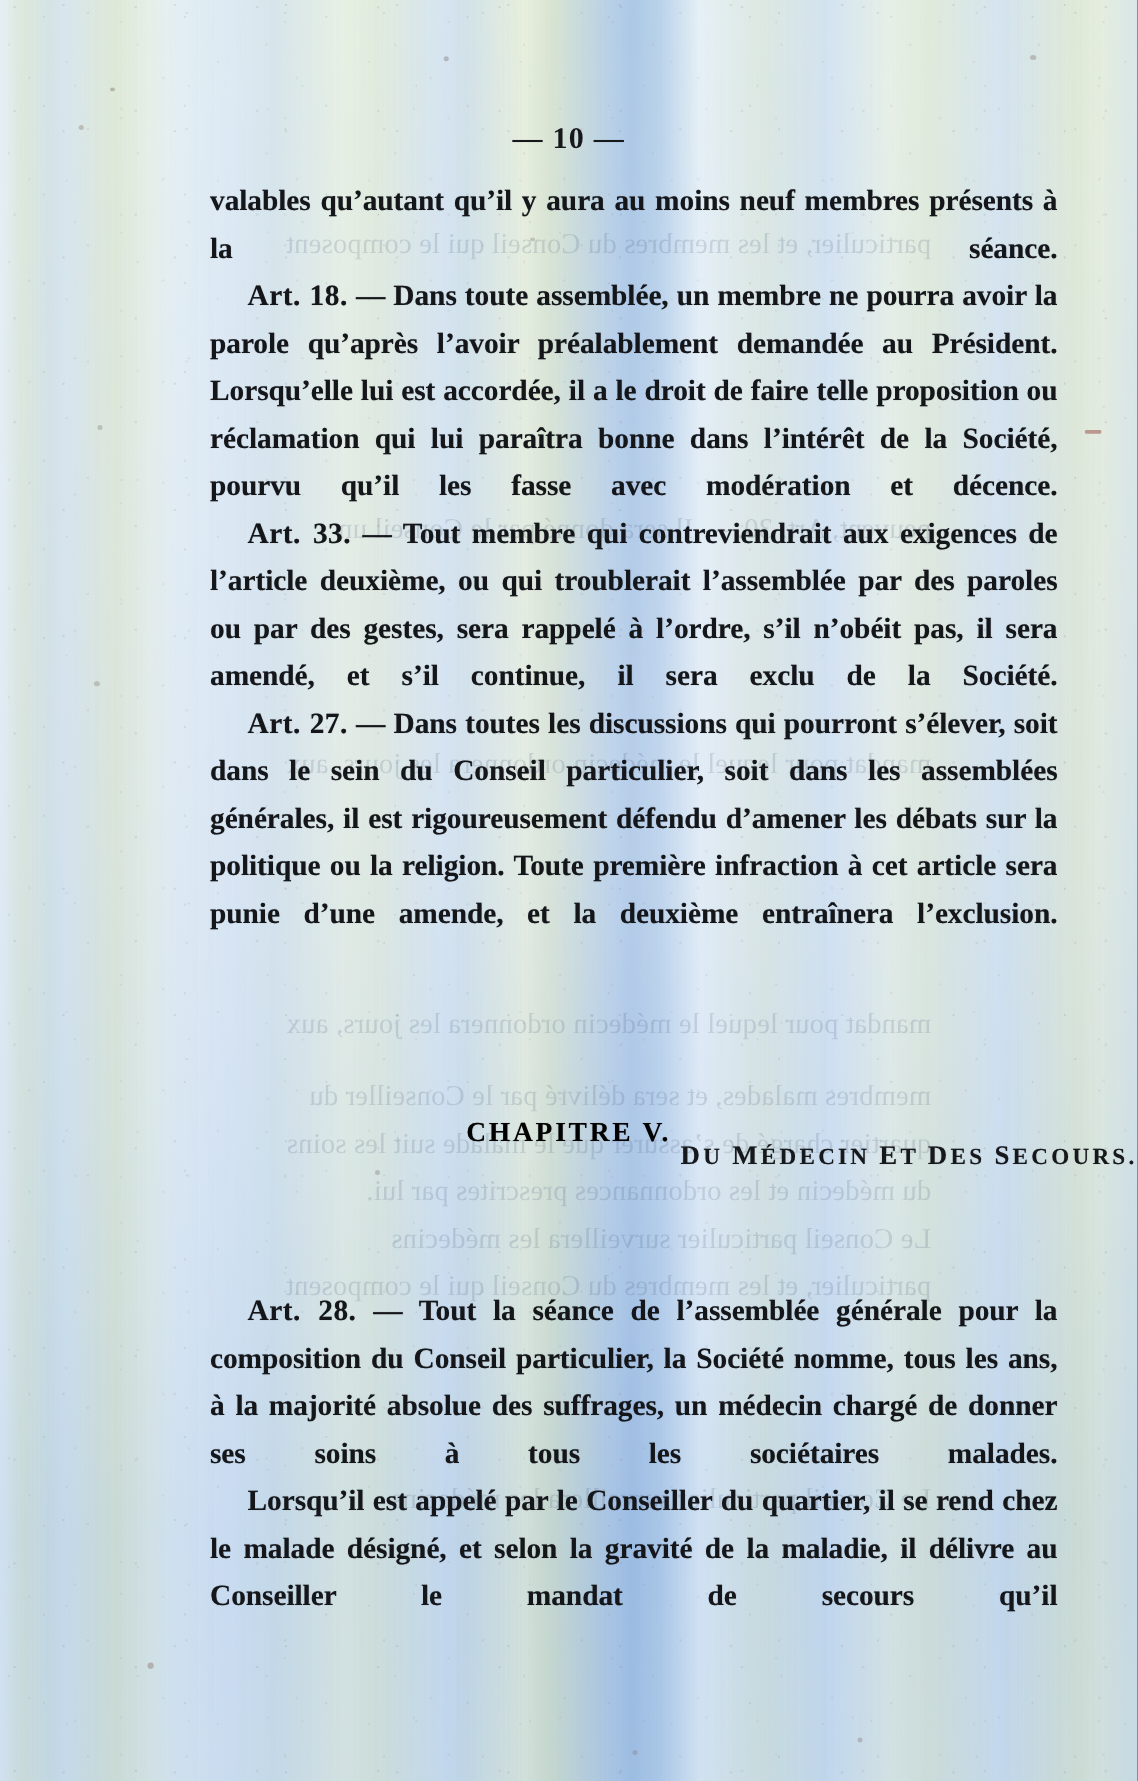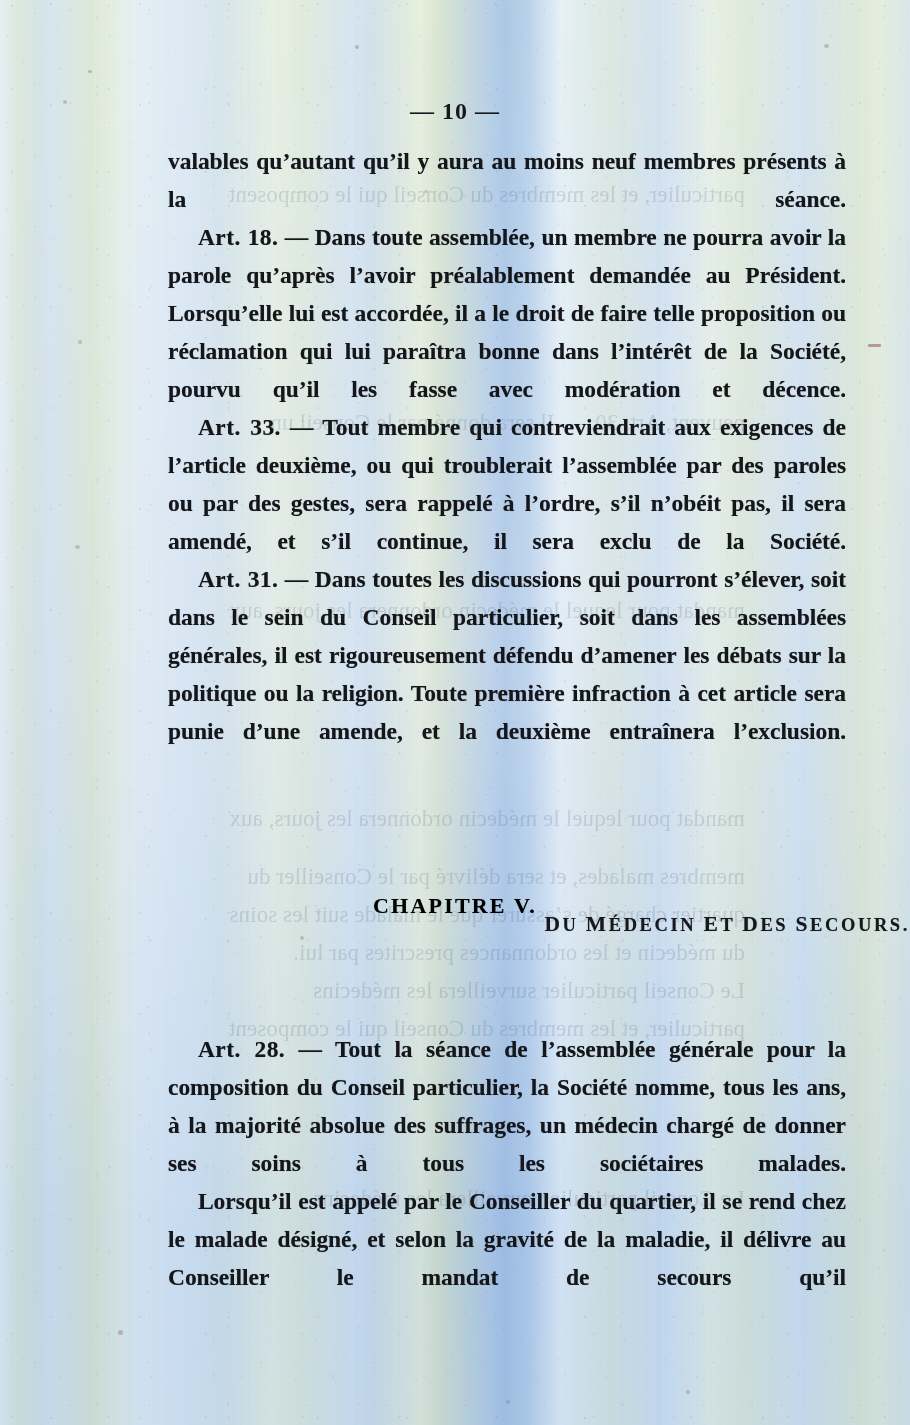--- a/index.html
+++ b/index.html
@@ -268,21 +268,21 @@
         <span>Dans toute assemblée, un membre ne pourra avoir la parole qu’après l’avoir préalablement demandée au Président. Lorsqu’elle lui est accordée, il a le droit de faire telle proposition ou réclamation qui lui paraîtra bonne dans l’intérêt de la Société, pourvu qu’il les fasse avec modération et décence.</span>
       </p>
 
       <p class="para indent last-justify">
         <span class="art-label">Art. 33.</span>
         <span>—</span>
         <span>Tout membre qui contreviendrait aux exigences de l’article deuxième, ou qui troublerait l’assemblée par des paroles ou par des gestes, sera rappelé à l’ordre, s’il n’obéit pas, il sera amendé, et s’il continue, il sera exclu de la Société.</span>
       </p>
 
       <p class="para indent last-justify">
-        <span class="art-label">Art. 31.</span>
+        <span class="art-label">Art. 27.</span>
         <span>—</span>
         <span>Dans toutes les discussions qui pourront s’élever, soit dans le sein du Conseil particulier, soit dans les assemblées générales, il est rigoureusement défendu d’amener les débats sur la politique ou la religion. Toute première infraction à cet article sera punie d’une amende, et la deuxième entraînera l’exclusion.</span>
       </p>
 
     </div>
 
     <div class="chapter">CHAPITRE V.</div>
     <div class="chapter-sub"><span class="cap">D</span><span>U</span> <span class="cap">M</span><span>ÉDECIN</span> <span class="cap">E</span><span>T</span> <span class="cap">D</span><span>ES</span> <span class="cap">S</span><span>ECOURS.</span></div>
 
     <div class="textblock" style="top:1030px;">

